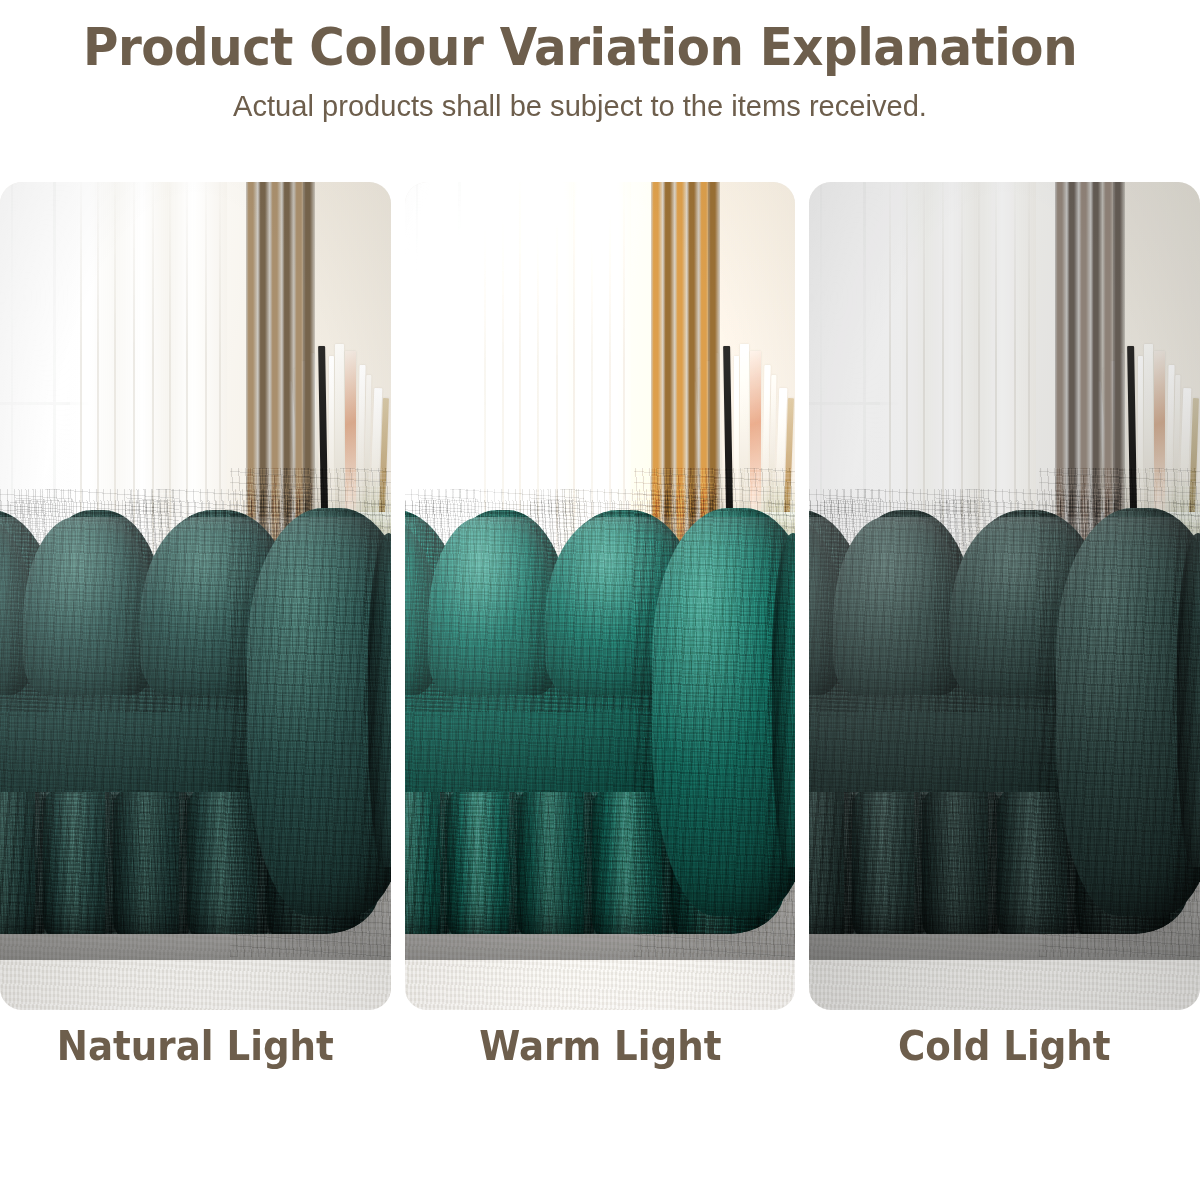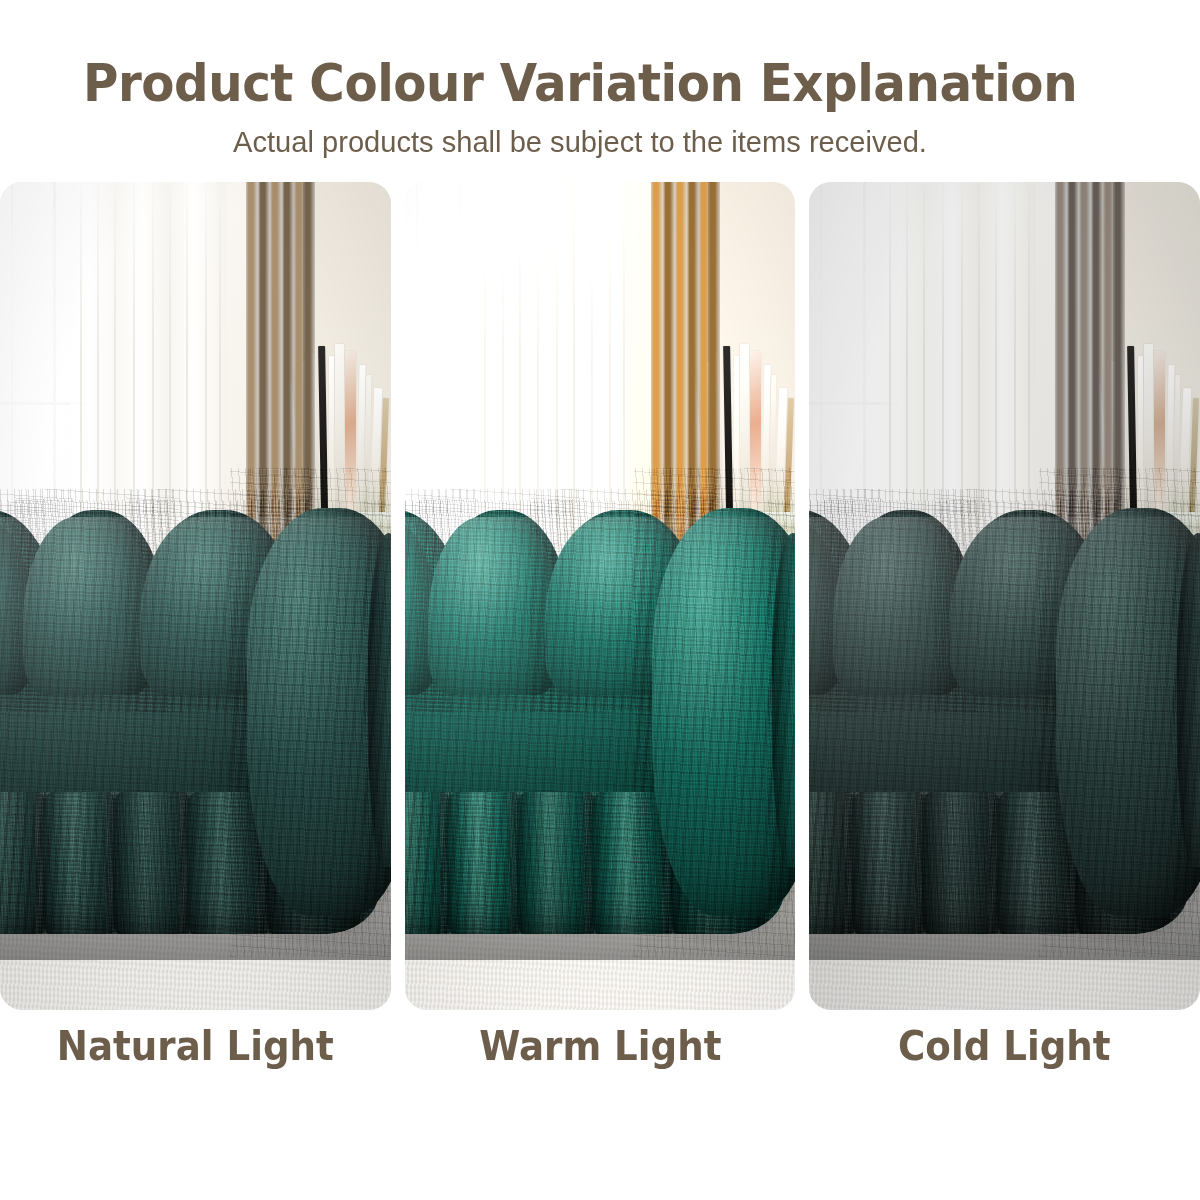--- a/index.html
+++ b/index.html
@@ -5,21 +5,21 @@
   * { margin:0; padding:0; box-sizing:border-box; }
   html,body { width:1200px; height:1200px; }
   body {
     background:#ffffff;
     font-family:"Liberation Sans", sans-serif;
     overflow:hidden;
     position:relative;
   }
 
   
-  .header { width:1160px; padding-top:56px; text-align:center; }
+  .header { width:1160px; padding-top:20px; text-align:center; }
   .title {
     font-family:"DejaVu Sans", sans-serif;
     font-size:52px;
     font-weight:700;
     letter-spacing:-0.5px;
     color:#6d5e4c;
     line-height:1.05;
     white-space:nowrap;
     transform:scaleX(0.93);
   }

